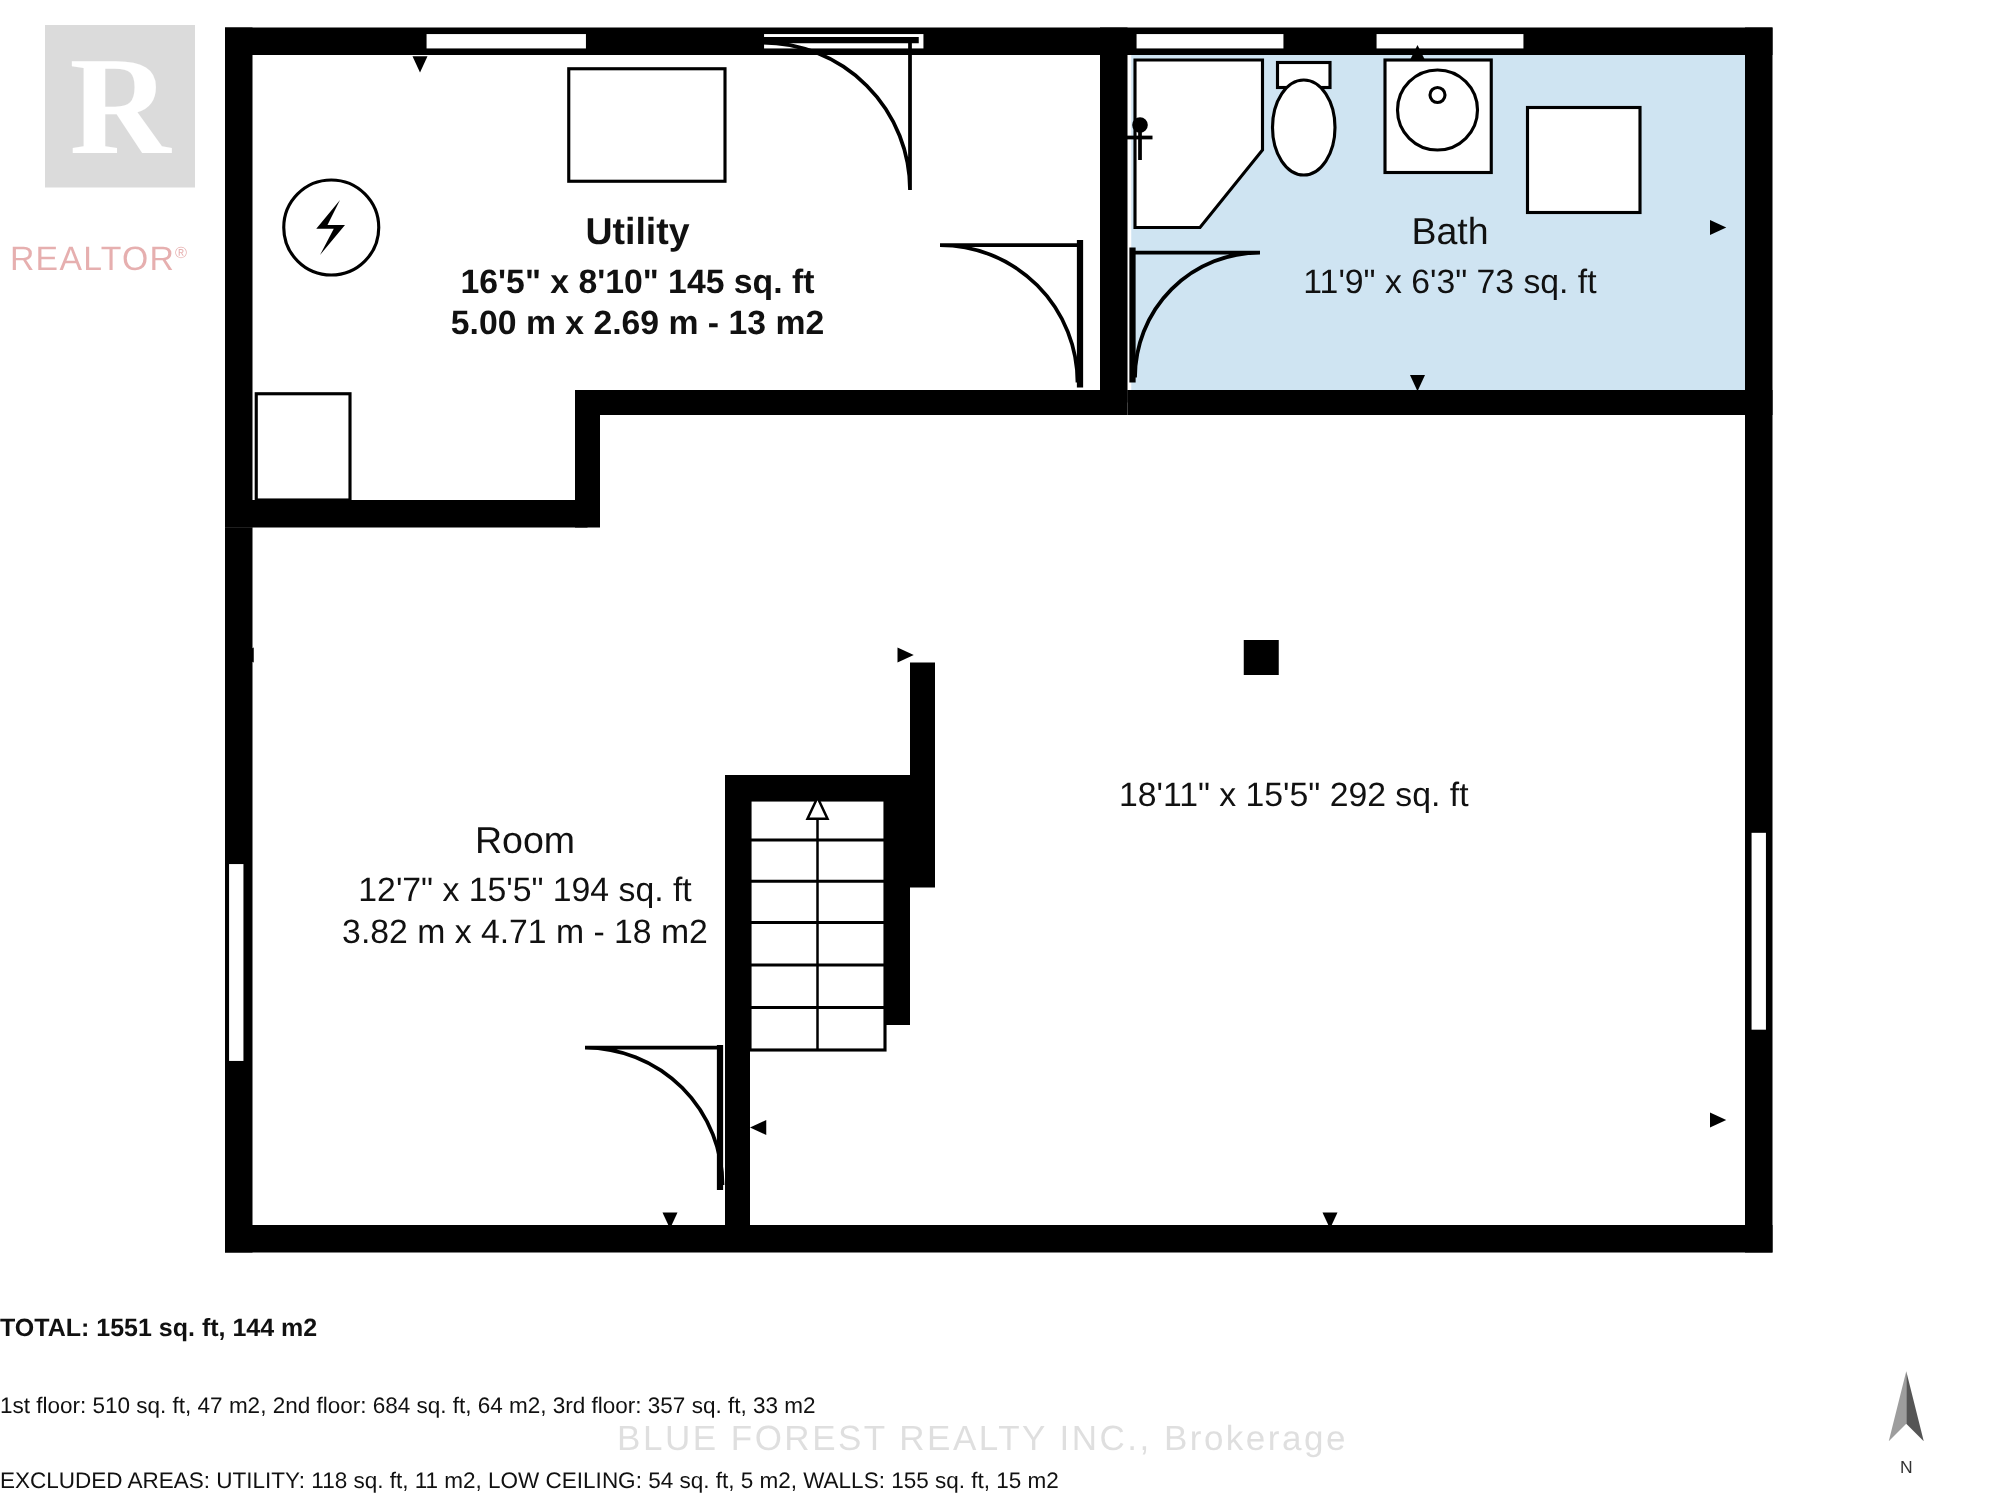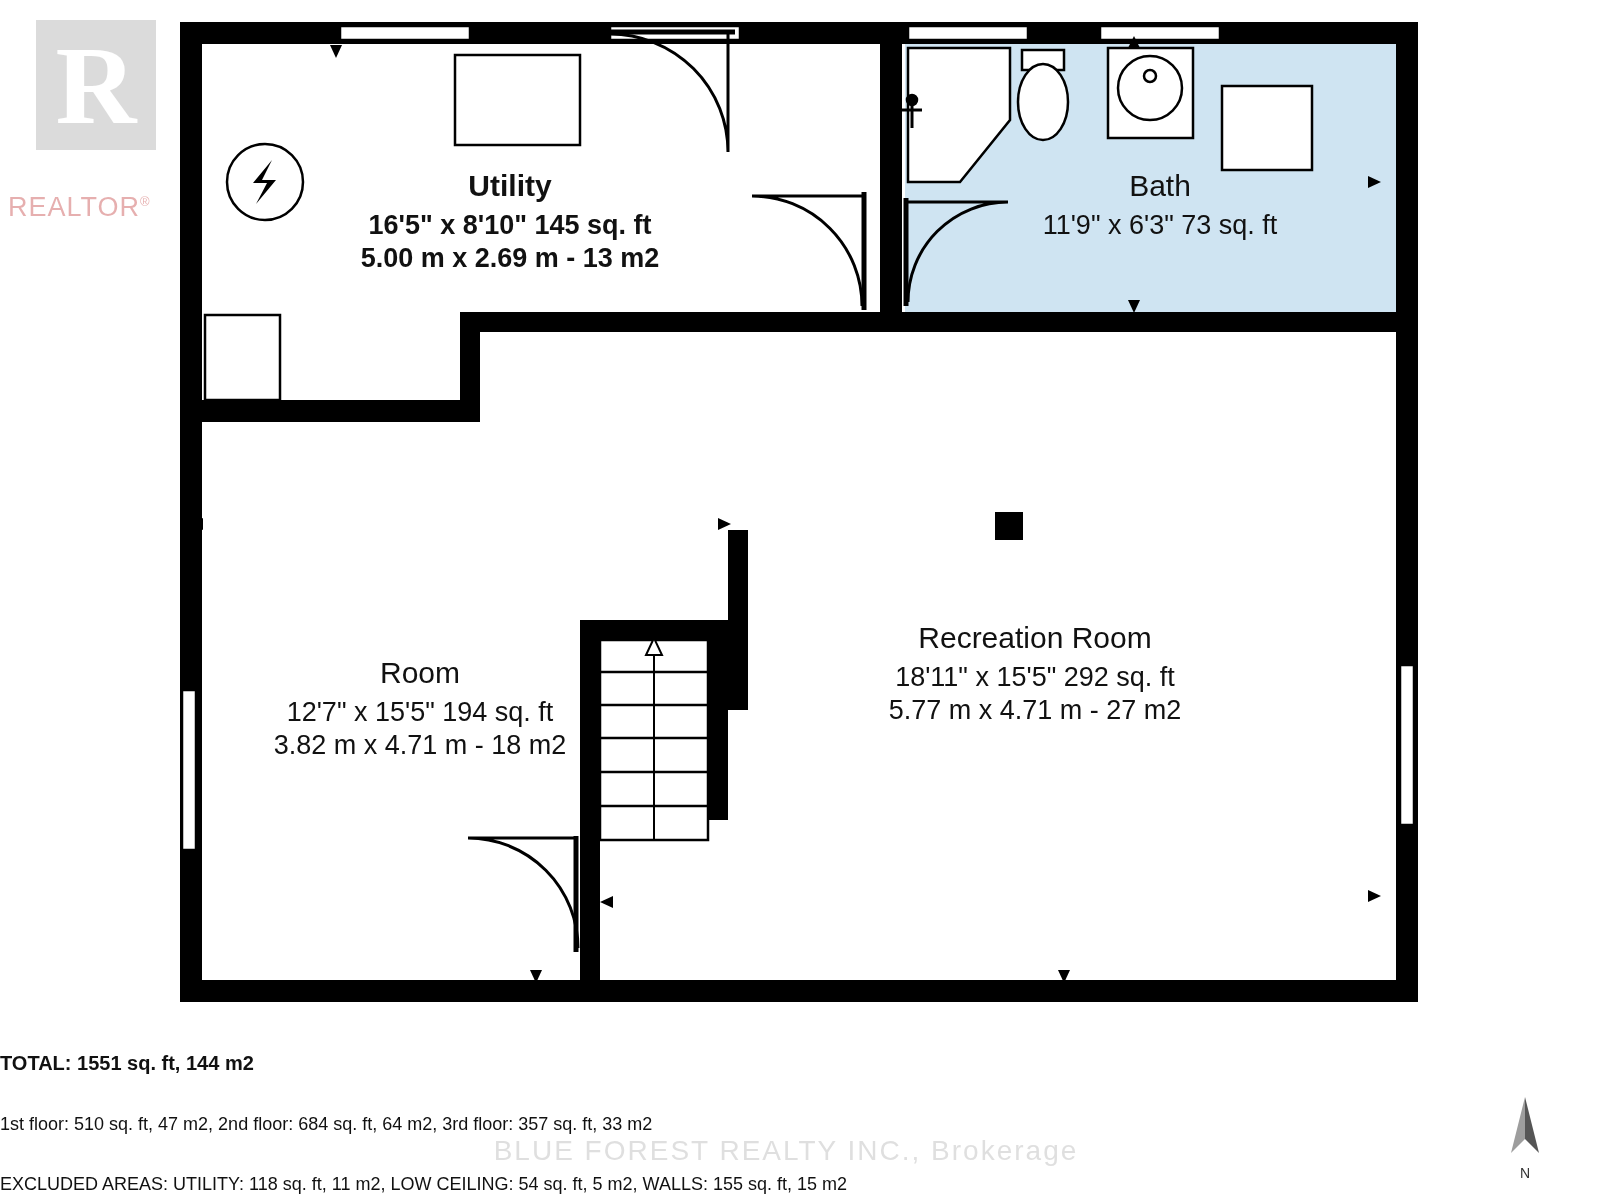--- a/index.html
+++ b/index.html
@@ -284,23 +284,21 @@
   <div class="rl-dim">11'9" x 6'3" 73 sq. ft</div>
 </div>
 
 <div class="room-label" style="left:210px; top:655px; width:420px;">
   <div class="rl-name">Room</div>
   <div class="rl-dim">12'7" x 15'5" 194 sq. ft</div>
   <div class="rl-dim">3.82 m x 4.71 m - 18 m2</div>
 </div>
 
 <div class="room-label" style="left:800px; top:620px; width:470px;">
-  <div class="rl-name">Recreation Room</div>
   <div class="rl-dim">18'11" x 15'5" 292 sq. ft</div>
-  <div class="rl-dim">5.77 m x 4.71 m - 27 m2</div>
 </div>
 
 <div class="footer">
   <div class="f-total">TOTAL: 1551 sq. ft, 144 m2</div>
   <div class="f-line">1st floor: 510 sq. ft, 47 m2, 2nd floor: 684 sq. ft, 64 m2, 3rd floor: 357 sq. ft, 33 m2</div>
   <div class="f-line">EXCLUDED AREAS: UTILITY: 118 sq. ft, 11 m2, LOW CEILING: 54 sq. ft, 5 m2, WALLS: 155 sq. ft, 15 m2</div>
   <div class="f-credit">Floor Plan Created By Cubicasa App. Measurements Deemed Highly Reliable But Not Guaranteed.</div>
 </div>
 
 <div class="broker-watermark">BLUE FOREST REALTY INC., Brokerage</div>

